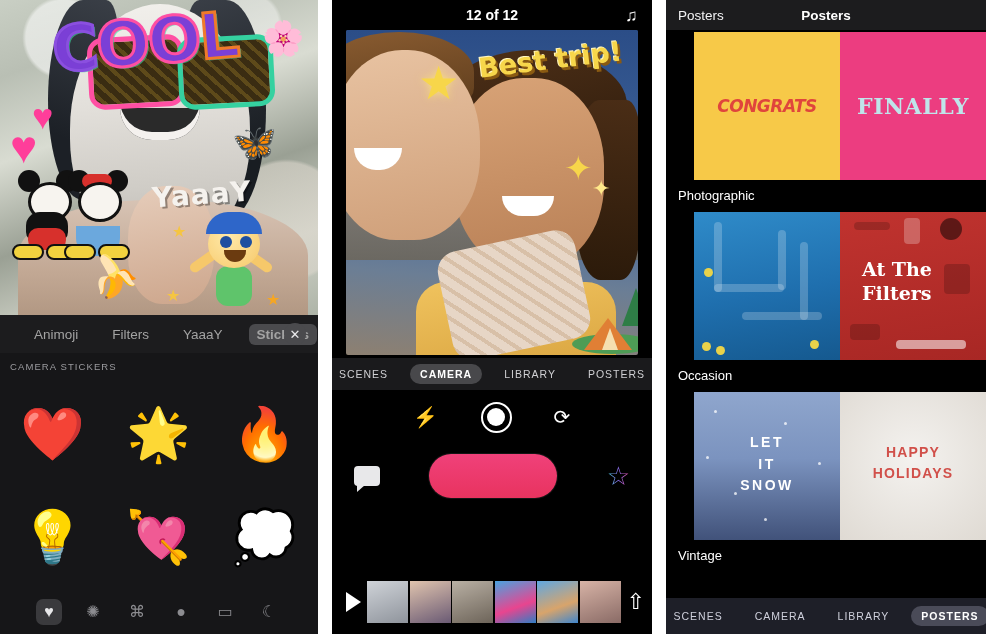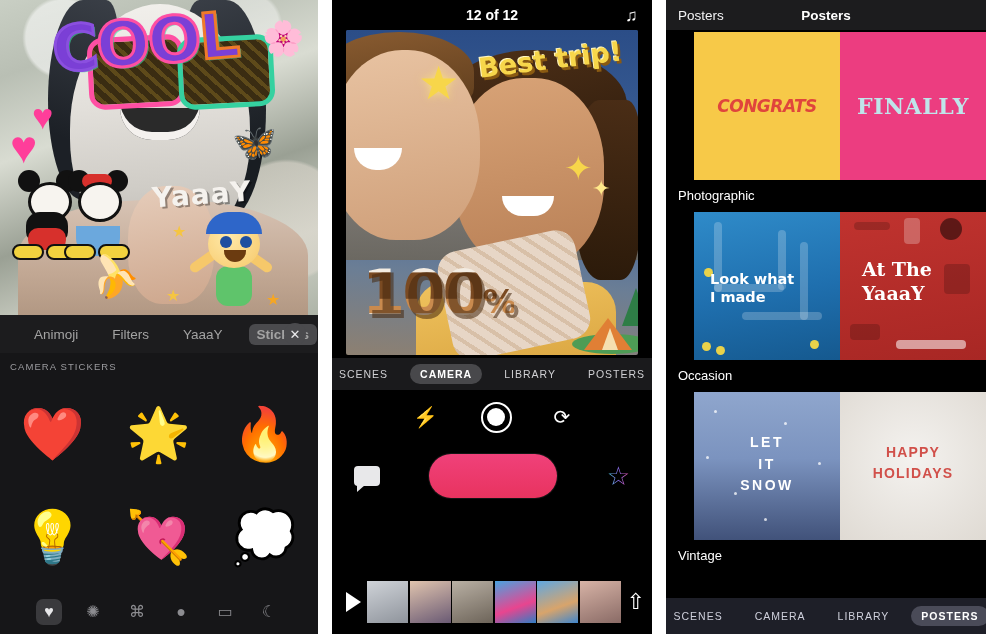--- a/index.html
+++ b/index.html
@@ -313,21 +313,20 @@
       <div class="headM"></div>
       <div class="smileM"></div>
       <div class="smileF"></div>
       <div class="sweater"></div>
       <div class="scarf"></div>
 
       <div class="bigstar">★</div>
       <div class="besttrip">Best trip!</div>
       <div class="spark2">✦</div>
       <div class="spark3">✦</div>
-      <div class="hundred"><span>100</span><span class="pct">%</span></div>
       <div class="grass"></div>
       <div class="tree"></div>
       <div class="tent">
         <div class="tent-b"></div>
         <div class="tent-c"></div>
       </div>
     </div>
 
     <div class="modes2">
       <div class="mode">SCENES</div>
@@ -388,32 +387,30 @@
       <div class="card c-look">
         <div class="pipe" style="left:20px;top:10px;width:8px;height:70px"></div>
         <div class="pipe" style="left:20px;top:72px;width:70px;height:8px"></div>
         <div class="pipe" style="left:84px;top:18px;width:8px;height:60px"></div>
         <div class="pipe" style="left:48px;top:100px;width:80px;height:8px"></div>
         <div class="pipe" style="left:106px;top:30px;width:8px;height:78px"></div>
         <div class="ball" style="left:10px;top:56px"></div>
         <div class="ball" style="left:8px;top:130px"></div>
         <div class="ball" style="left:22px;top:134px"></div>
         <div class="ball" style="left:116px;top:128px"></div>
-        <div class="t" style="white-space:pre-line">Look what
-I made</div>
       </div>
       <div class="card c-office">
         <div class="obj" style="left:14px;top:10px;width:36px;height:8px;border-radius:5px"></div>
         <div class="obj" style="left:64px;top:6px;width:16px;height:26px;border-radius:4px;background:rgba(255,255,255,.25)"></div>
         <div class="obj" style="left:100px;top:6px;width:22px;height:22px;border-radius:50%;background:rgba(0,0,0,.5)"></div>
         <div class="obj" style="left:104px;top:52px;width:26px;height:30px"></div>
         <div class="obj" style="left:10px;top:112px;width:30px;height:16px"></div>
         <div class="obj" style="left:56px;top:128px;width:70px;height:9px;background:rgba(255,255,255,.55)"></div>
         <div class="t" style="white-space:pre-line">At The
-YaaaY</div>
+Filters</div>
       </div>
       <div class="card partial c-grey"></div>
     </div>
 
     <div class="seclbl">Occasion</div>
     <div class="row3">
       <div class="card c-snow">
         <div class="flake" style="left:20px;top:18px"></div>
         <div class="flake" style="left:90px;top:30px"></div>
         <div class="flake" style="left:124px;top:70px"></div>

